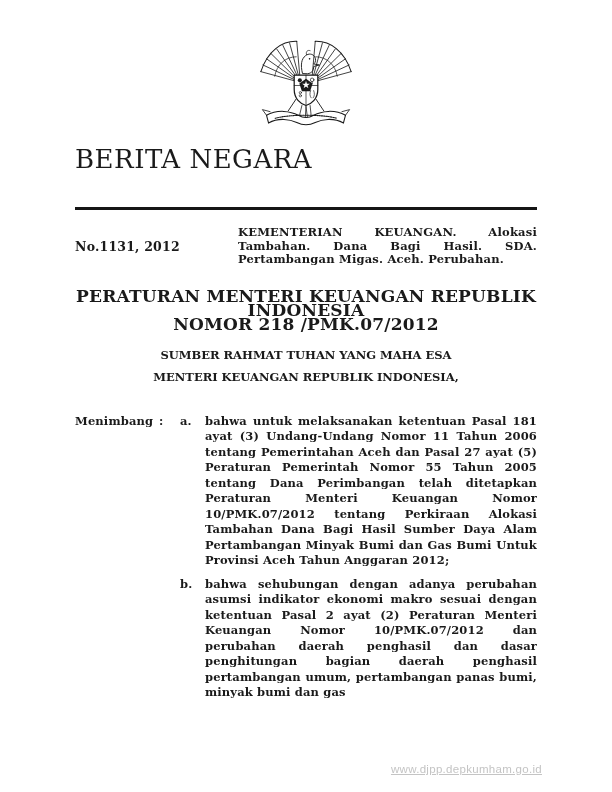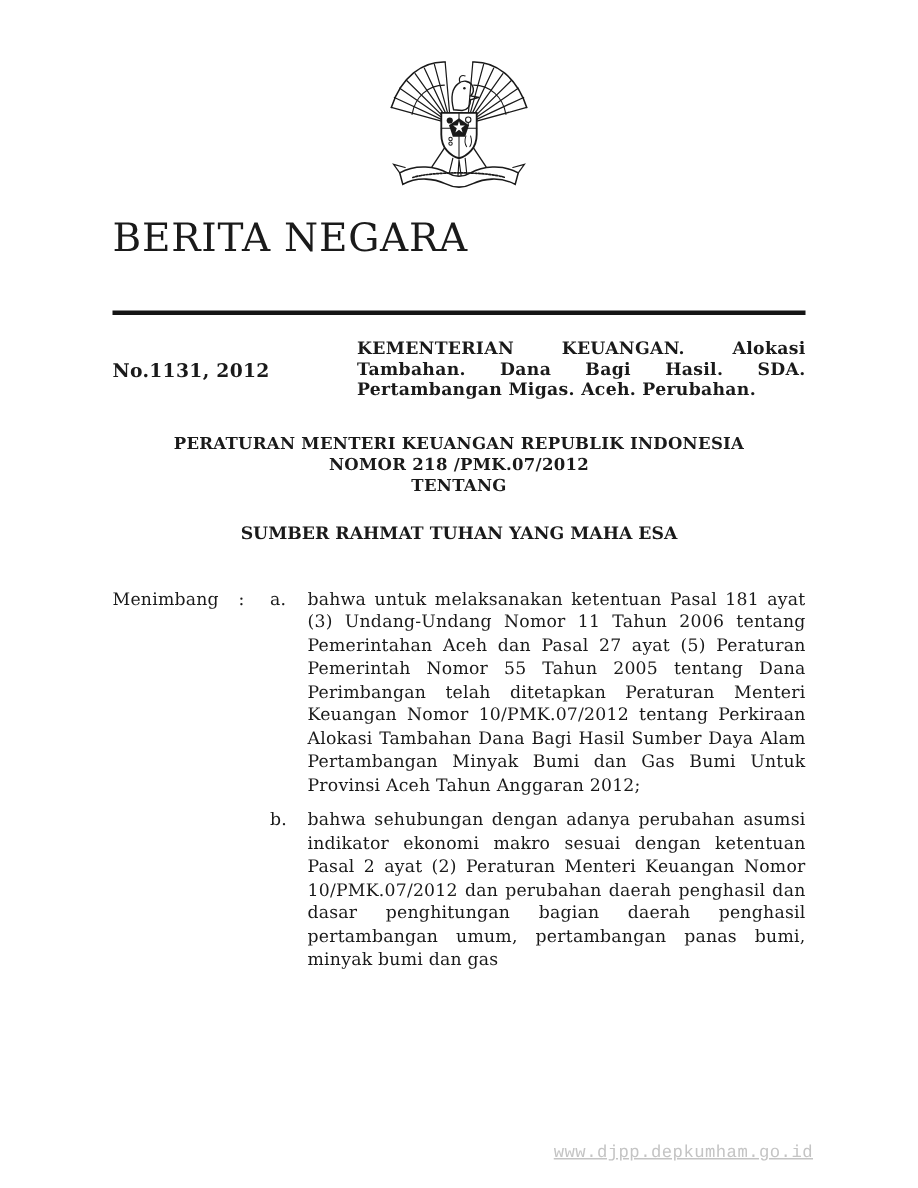--- a/index.html
+++ b/index.html
@@ -40,39 +40,39 @@
     line-height:13.5px;
     text-align:justify;
     letter-spacing:0.2px;
   }
 
   
   .title-block {
     margin-top:22px;
     text-align:center;
     font-weight:bold;
-    font-size:11px;
+    font-size:17px;
     line-height:14px;
     letter-spacing:0.2px;
   }
   .title-block .subject { margin-top:2px; line-height:13.5px; }
   .invocation { margin-top:17px; text-align:center; font-weight:bold; font-size:11.5px; }
   .authority  { margin-top:8px;  text-align:center; font-weight:bold; font-size:11.5px; }
 
   
-  .consider { margin-top:30px; font-weight:normal; font-size:11.5px; line-height:15.5px; letter-spacing:0.15px; }
+  .consider { margin-top:30px; font-weight:bold; font-size:11.5px; line-height:15.5px; letter-spacing:0.15px; }
   .mb-row { display:grid; grid-template-columns:84px 21px 25px 1fr; }
   .mb-row + .mb-row { margin-top:8px; }
   .mb-text { text-align:justify; }
 
   
   .footer-link {
     position:absolute;
     right:70px; bottom:17px;
-    font-family:Liberation Mono, monospace;
+    font-family:Liberation Sans, sans-serif;
     font-size:11.5px;
     color:#c4c4c4;
     text-decoration:underline;
     letter-spacing:0.3px;
   }
 </style>
 </head>
 <body>
 
 <div class="page">
@@ -122,24 +122,24 @@
     <hr class="head-rule">
 
     <div class="header-row">
       <div class="issue-no">No.1131, 2012</div>
       <div class="abstract">KEMENTERIAN KEUANGAN. Alokasi Tambahan. Dana Bagi Hasil. SDA. Pertambangan Migas. Aceh. Perubahan.</div>
     </div>
 
     <div class="title-block">
       <div>PERATURAN MENTERI KEUANGAN REPUBLIK INDONESIA</div>
       <div>NOMOR 218 /PMK.07/2012</div>
-      <div>TENTANG</div>
     </div>
 
     <div class="invocation">SUMBER RAHMAT TUHAN YANG MAHA ESA</div>
+    <div class="authority">MENTERI KEUANGAN REPUBLIK INDONESIA,</div>
 
     <div class="consider">
       <div class="mb-row">
         <div>Menimbang</div>
         <div>:</div>
         <div>a.</div>
         <div class="mb-text">bahwa untuk melaksanakan ketentuan Pasal 181 ayat (3) Undang-Undang Nomor 11 Tahun 2006 tentang Pemerintahan Aceh dan Pasal 27 ayat (5) Peraturan Pemerintah Nomor 55 Tahun 2005 tentang Dana Perimbangan telah ditetapkan Peraturan Menteri Keuangan Nomor 10/PMK.07/2012 tentang Perkiraan Alokasi Tambahan Dana Bagi Hasil Sumber Daya Alam Pertambangan Minyak Bumi dan Gas Bumi Untuk Provinsi Aceh Tahun Anggaran 2012;</div>
       </div>
       <div class="mb-row">
         <div></div>

